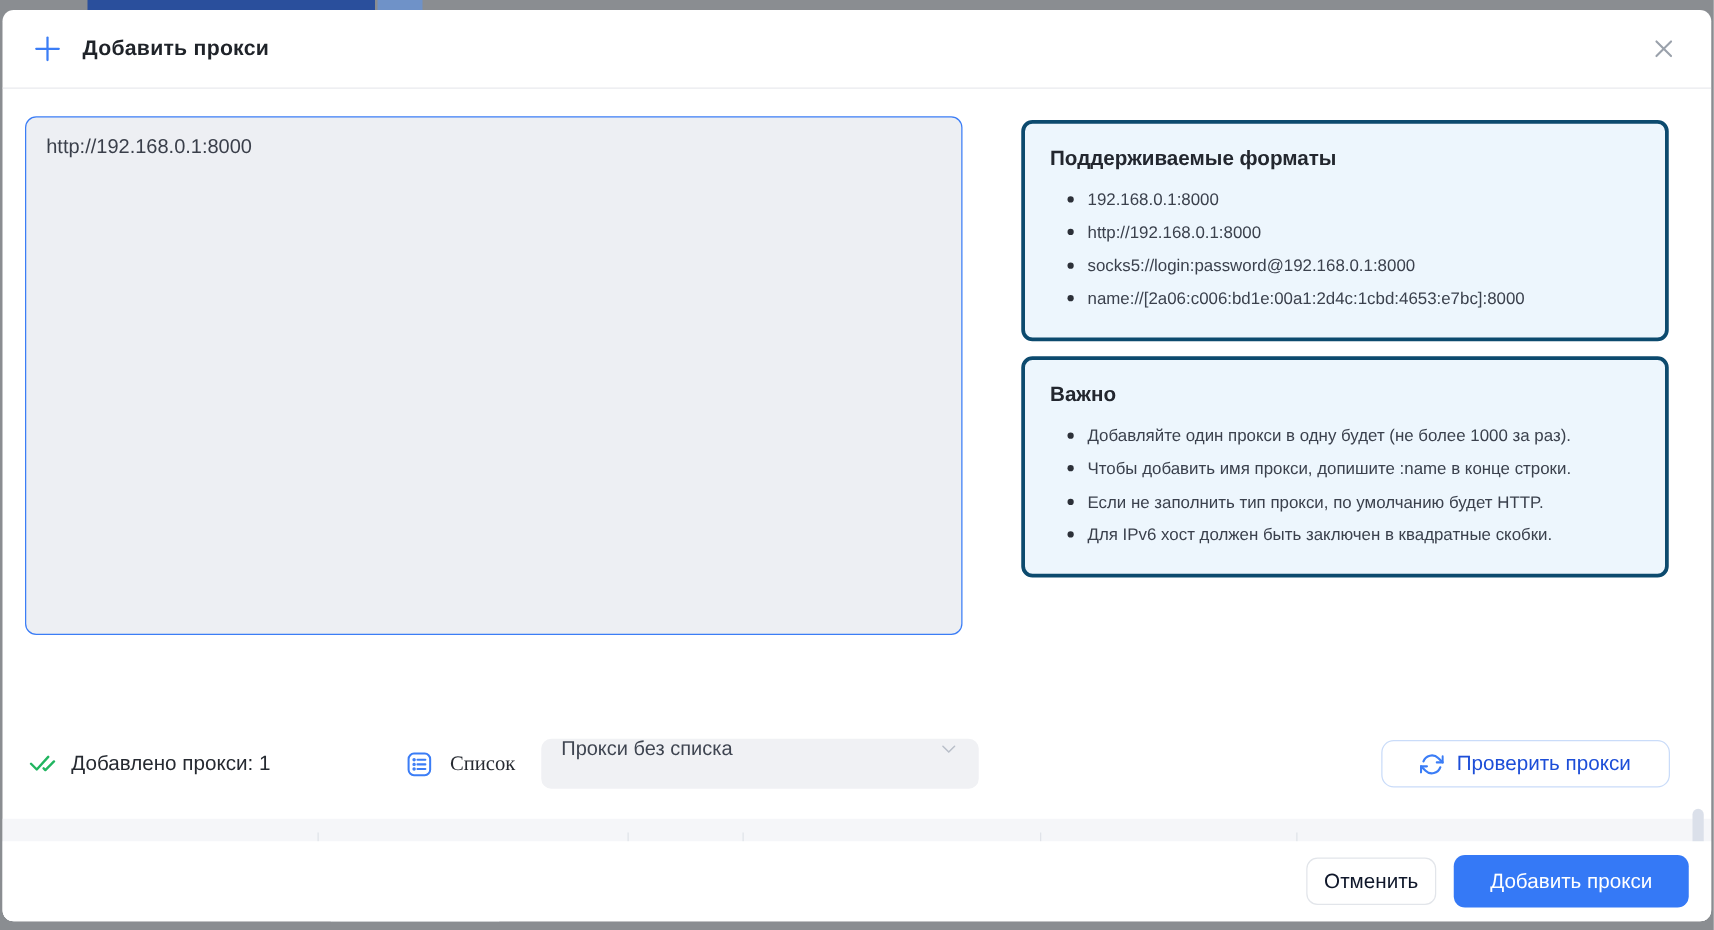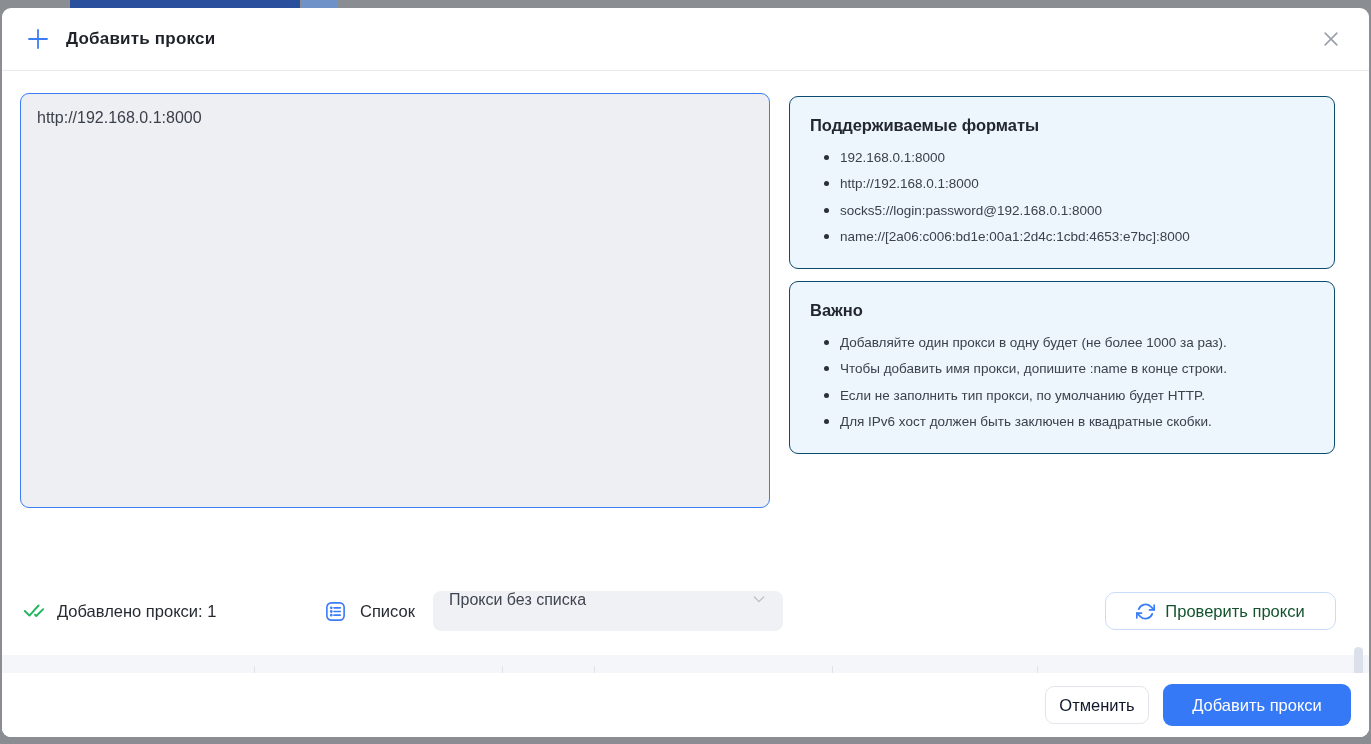--- a/index.html
+++ b/index.html
@@ -42,54 +42,54 @@
 
   textarea.proxy-input {
     position: absolute; left: 18px; top: 22px; width: 750px; height: 415px;
     background: #edeff3; border: 1.5px solid #3b7df6; border-radius: 9px;
     padding: 13px 16px; font-family: "Liberation Sans", sans-serif;
     font-size: 16px; color: #3a3f4a; resize: none; outline: none; line-height: 1.35;
   }
 
   .right-col { position: absolute; left: 787px; top: 25px; width: 546px; }
   .info-panel {
-    background: #edf6fd; border: 1px solid #0c4a6e; border-radius: 9px;
-    padding: 19px 20px 14px 20px; margin-bottom: 12px;
+    background: #edf6fd; border: 3px solid #0c4a6e; border-radius: 9px;
+    padding: 19px 20px 14px 20px; margin-bottom: 12px; margin-left: 28px;
   }
   .info-panel h3 { font-size: 16.5px; font-weight: 600; color: #23272f; margin-bottom: 13px; }
   .info-panel ul { list-style: none; padding-left: 14px; }
   .info-panel li {
     position: relative; padding-left: 16px; font-size: 13.5px; color: #3b414d;
     line-height: 1.44; margin-bottom: 7px;
   }
   .info-panel li::before {
     content: ""; position: absolute; left: 0; top: 7px;
     width: 5px; height: 5px; border-radius: 50%; background: #2c3038;
   }
 
   
   .status-bar { position: absolute; left: 0; top: 520px; width: 100%; height: 40px; }
   .added-group { position: absolute; left: 21px; top: 0; display: flex; align-items: center; height: 40px; }
   .added-label { font-size: 16.5px; color: #262a31; margin-left: 12px; }
-  .list-group { position: absolute; left: 322px; top: 0; display: flex; align-items: center; height: 40px; }
+  .list-group { position: absolute; left: 322px; top: 0; display: flex; align-items: center; height: 40px; font-family: Liberation Serif, serif; }
   .list-label { font-size: 16.5px; color: #262a31; margin-left: 13px; }
   .list-select {
     position: absolute; left: 431px; top: 0; width: 350px; height: 40px;
     background: #f0f1f4; border-radius: 8px; display: flex; 
     padding: 0 16px; cursor: pointer;
   }
   .list-select-value { font-size: 16px; color: #3f4551; }
   .list-select .chev { margin-left: auto; }
   .check-btn {
     position: absolute; left: 1103px; top: 1px; width: 231px; height: 38px;
     background: #ffffff; border: 1px solid #cadcf9; border-radius: 10px;
     display: flex; align-items: center; justify-content: center; gap: 10px;
     cursor: pointer;
   }
-  .check-btn span { font-size: 16.5px; color: #14532d; }
+  .check-btn span { font-size: 16.5px; color: #1d4ed8; }
 
   
   .table-area { position: absolute; left: 0; top: 584px; width: 100%; }
   .t-grid { display: grid; grid-template-columns: 252px 248px 92px 238px 205px auto; }
   .t-head { background: #f5f6f9; height: 50px; }
   .t-head .cell {
     display: flex; align-items: center; font-size: 15px; font-weight: bold;
     color: #171a20; padding-left: 14px; position: relative;
   }
   .t-head .cell:first-child { padding-left: 24px; }

